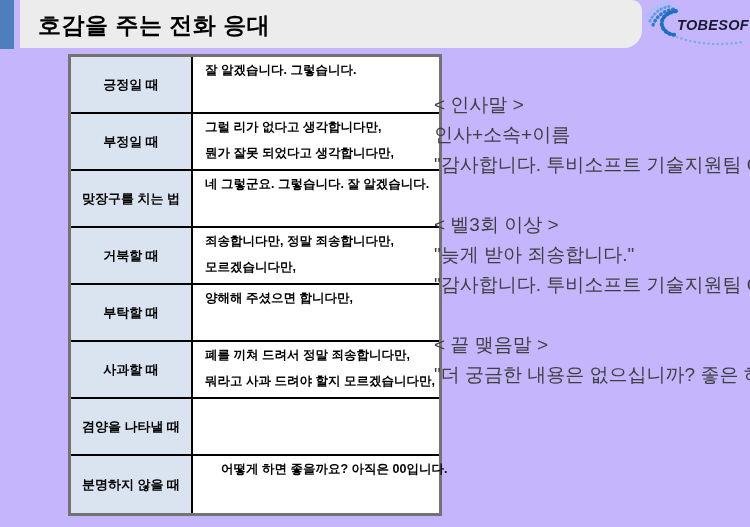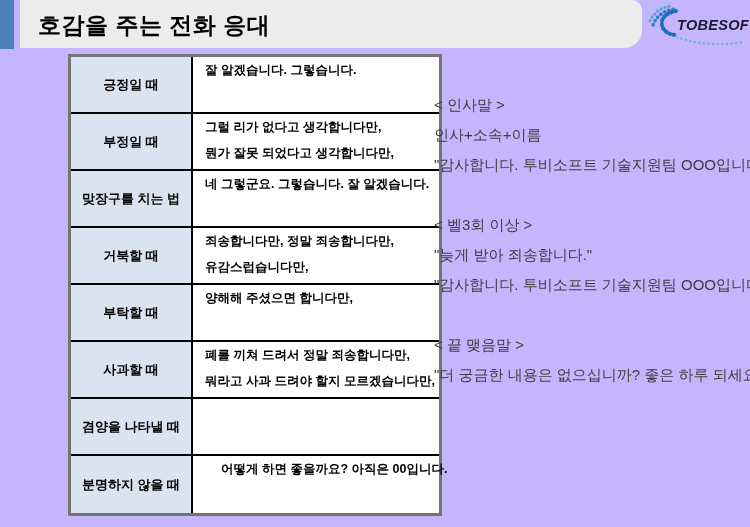--- a/index.html
+++ b/index.html
@@ -87,21 +87,21 @@
   }
 
   
   .right-col {
     position: absolute;
     left: 434px; top: 90px;
     width: 312px;
   }
   .section { margin-bottom: 30px; }
   .s-line {
-    font-size: 15px;
+    font-size: 19px;
     line-height: 30px;
     color: #3f3f3f;
     white-space: nowrap;
   }
 
   
   .logo svg { display: block; }
 </style>
 </head>
 <body>
@@ -149,21 +149,21 @@
       <div class="t-content">
         <div class="t-line">네 그렇군요. 그렇습니다. 잘 알겠습니다.</div>
         <div class="t-line"></div>
       </div>
     </div>
 
     <div class="t-row">
       <div class="t-label">거북할 때</div>
       <div class="t-content">
         <div class="t-line">죄송합니다만, 정말 죄송합니다만,</div>
-        <div class="t-line">유감스럽습니다만,</div>
+        <div class="t-line">모르겠습니다만,</div>
       </div>
     </div>
 
     <div class="t-row">
       <div class="t-label">부탁할 때</div>
       <div class="t-content">
         <div class="t-line">양해해 주셨으면 합니다만,</div>
         <div class="t-line"></div>
       </div>
     </div>

